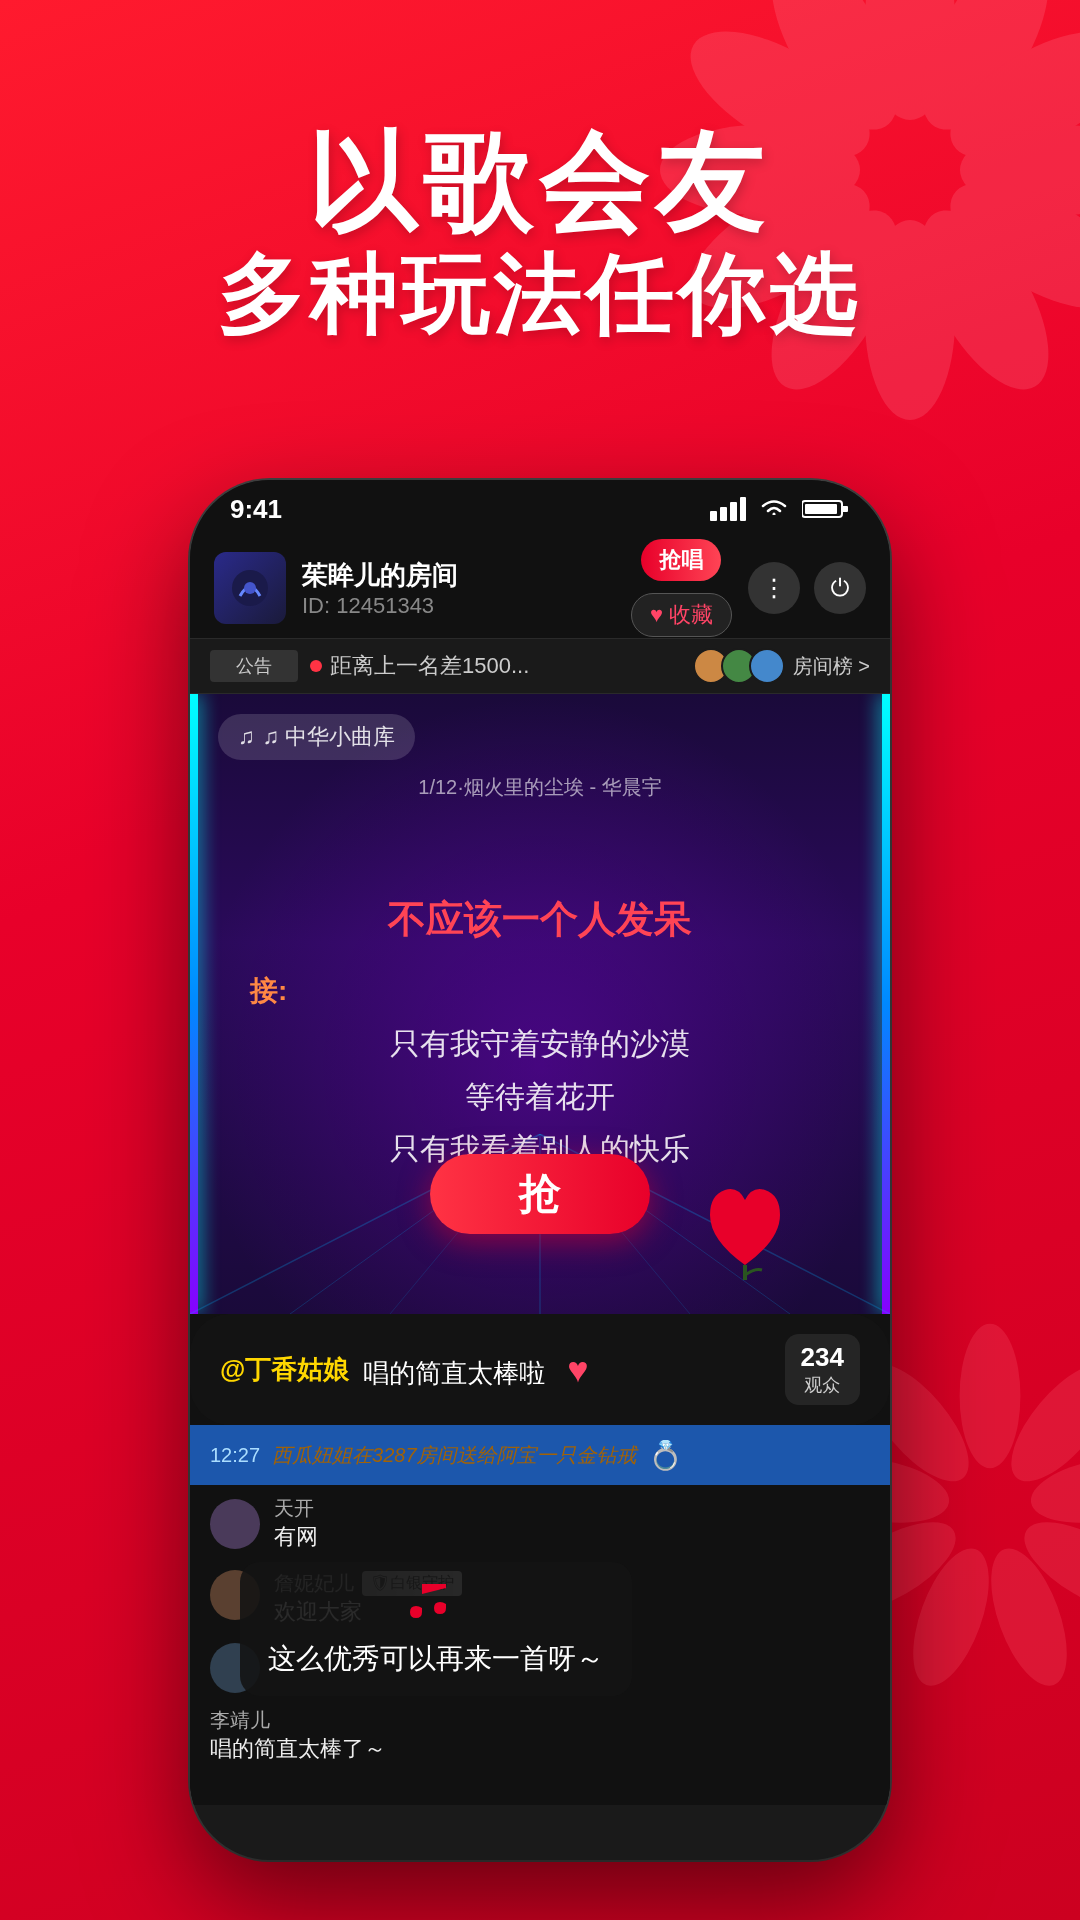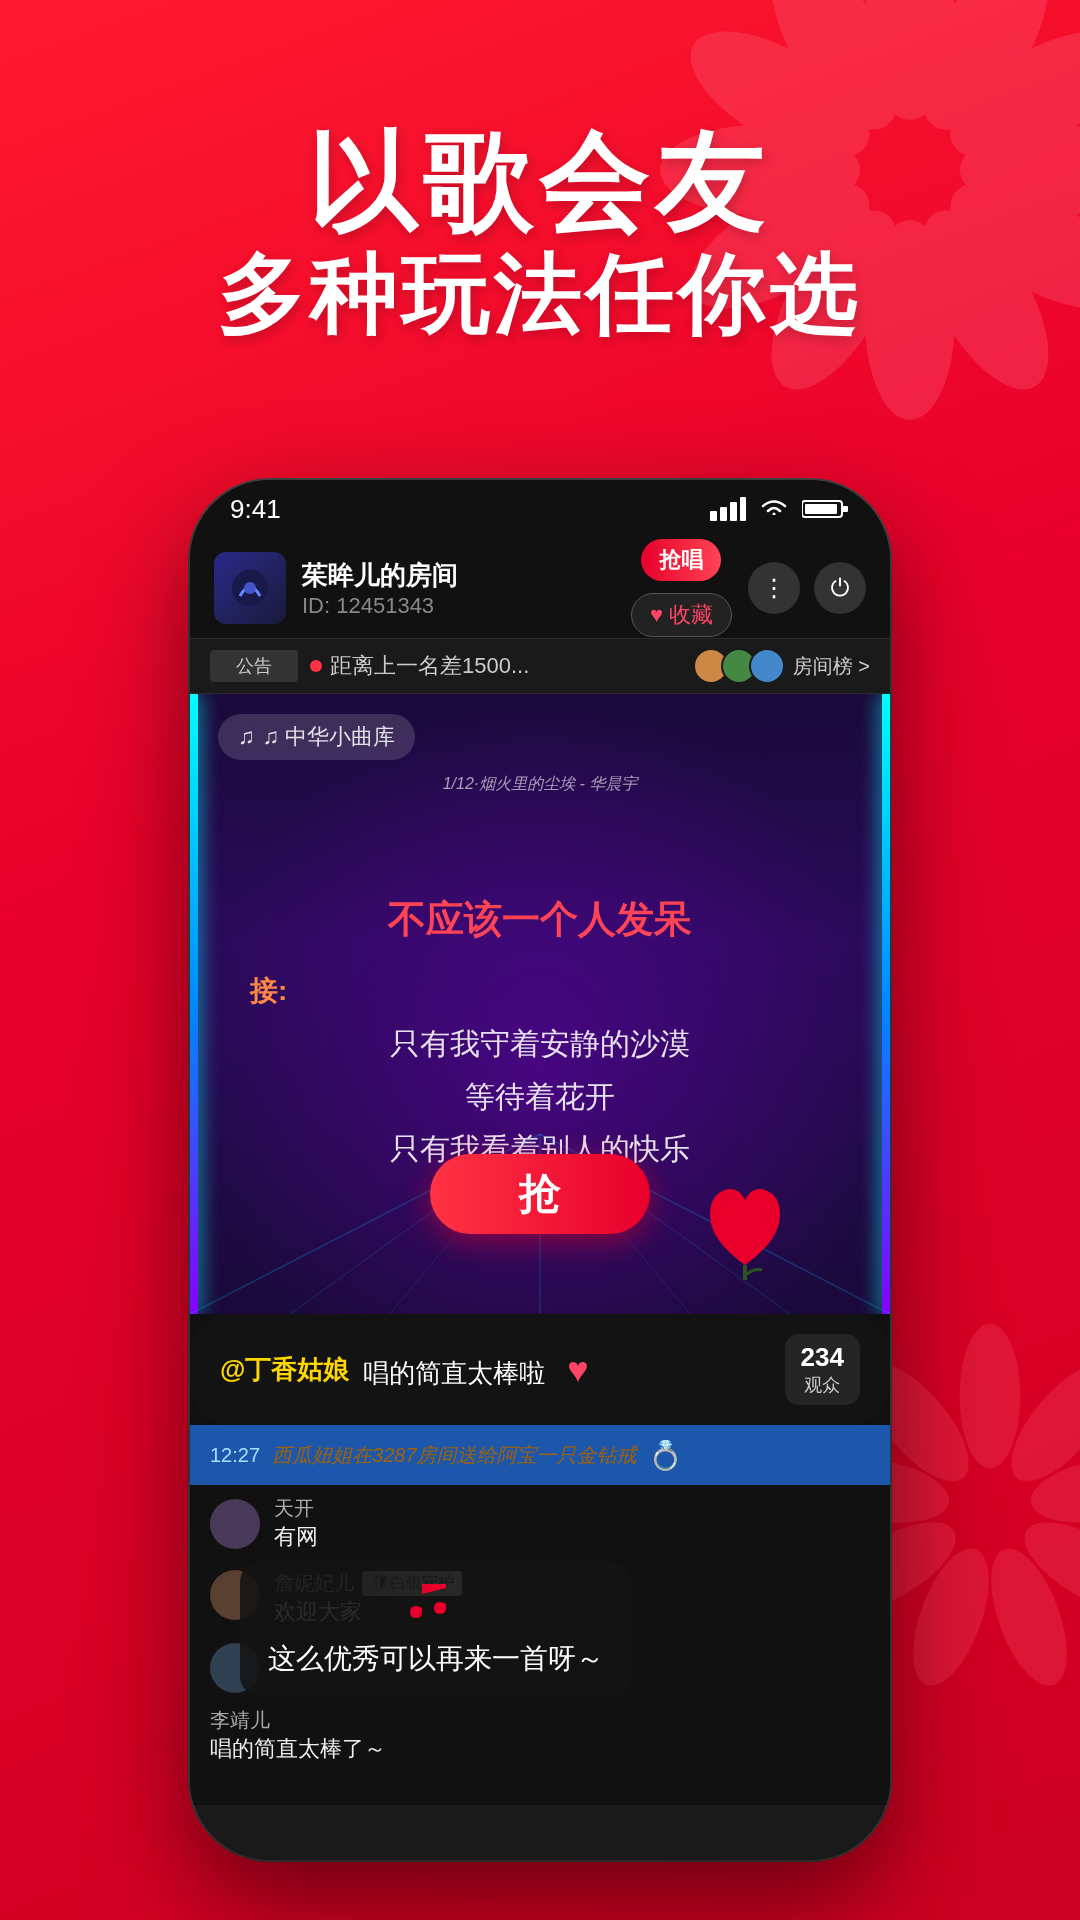--- a/index.html
+++ b/index.html
@@ -59,21 +59,21 @@
     
     .status-bar {
       background: #111;
       height: 58px;
       display: flex;
       align-items: center;
       justify-content: space-between;
       padding: 0 40px;
       color: white;
       font-size: 26px;
-      font-weight: 400;
+      font-weight: 700;
     }
     .status-icons {
       display: flex;
       align-items: center;
       gap: 12px;
     }
 
     
     .room-header {
       background: #111;
@@ -244,22 +244,21 @@
       font-size: 22px;
     }
 
     .song-number {
       position: absolute;
       top: 80px;
       left: 0;
       right: 0;
       text-align: center;
       color: rgba(255,255,255,0.6);
-      font-size: 16px;
-      font-style: italic;
+      font-size: 20px;
     }
 
     .song-current-line {
       position: absolute;
       top: 200px;
       left: 0;
       right: 0;
       text-align: center;
       color: #ff4455;
       font-size: 38px;

